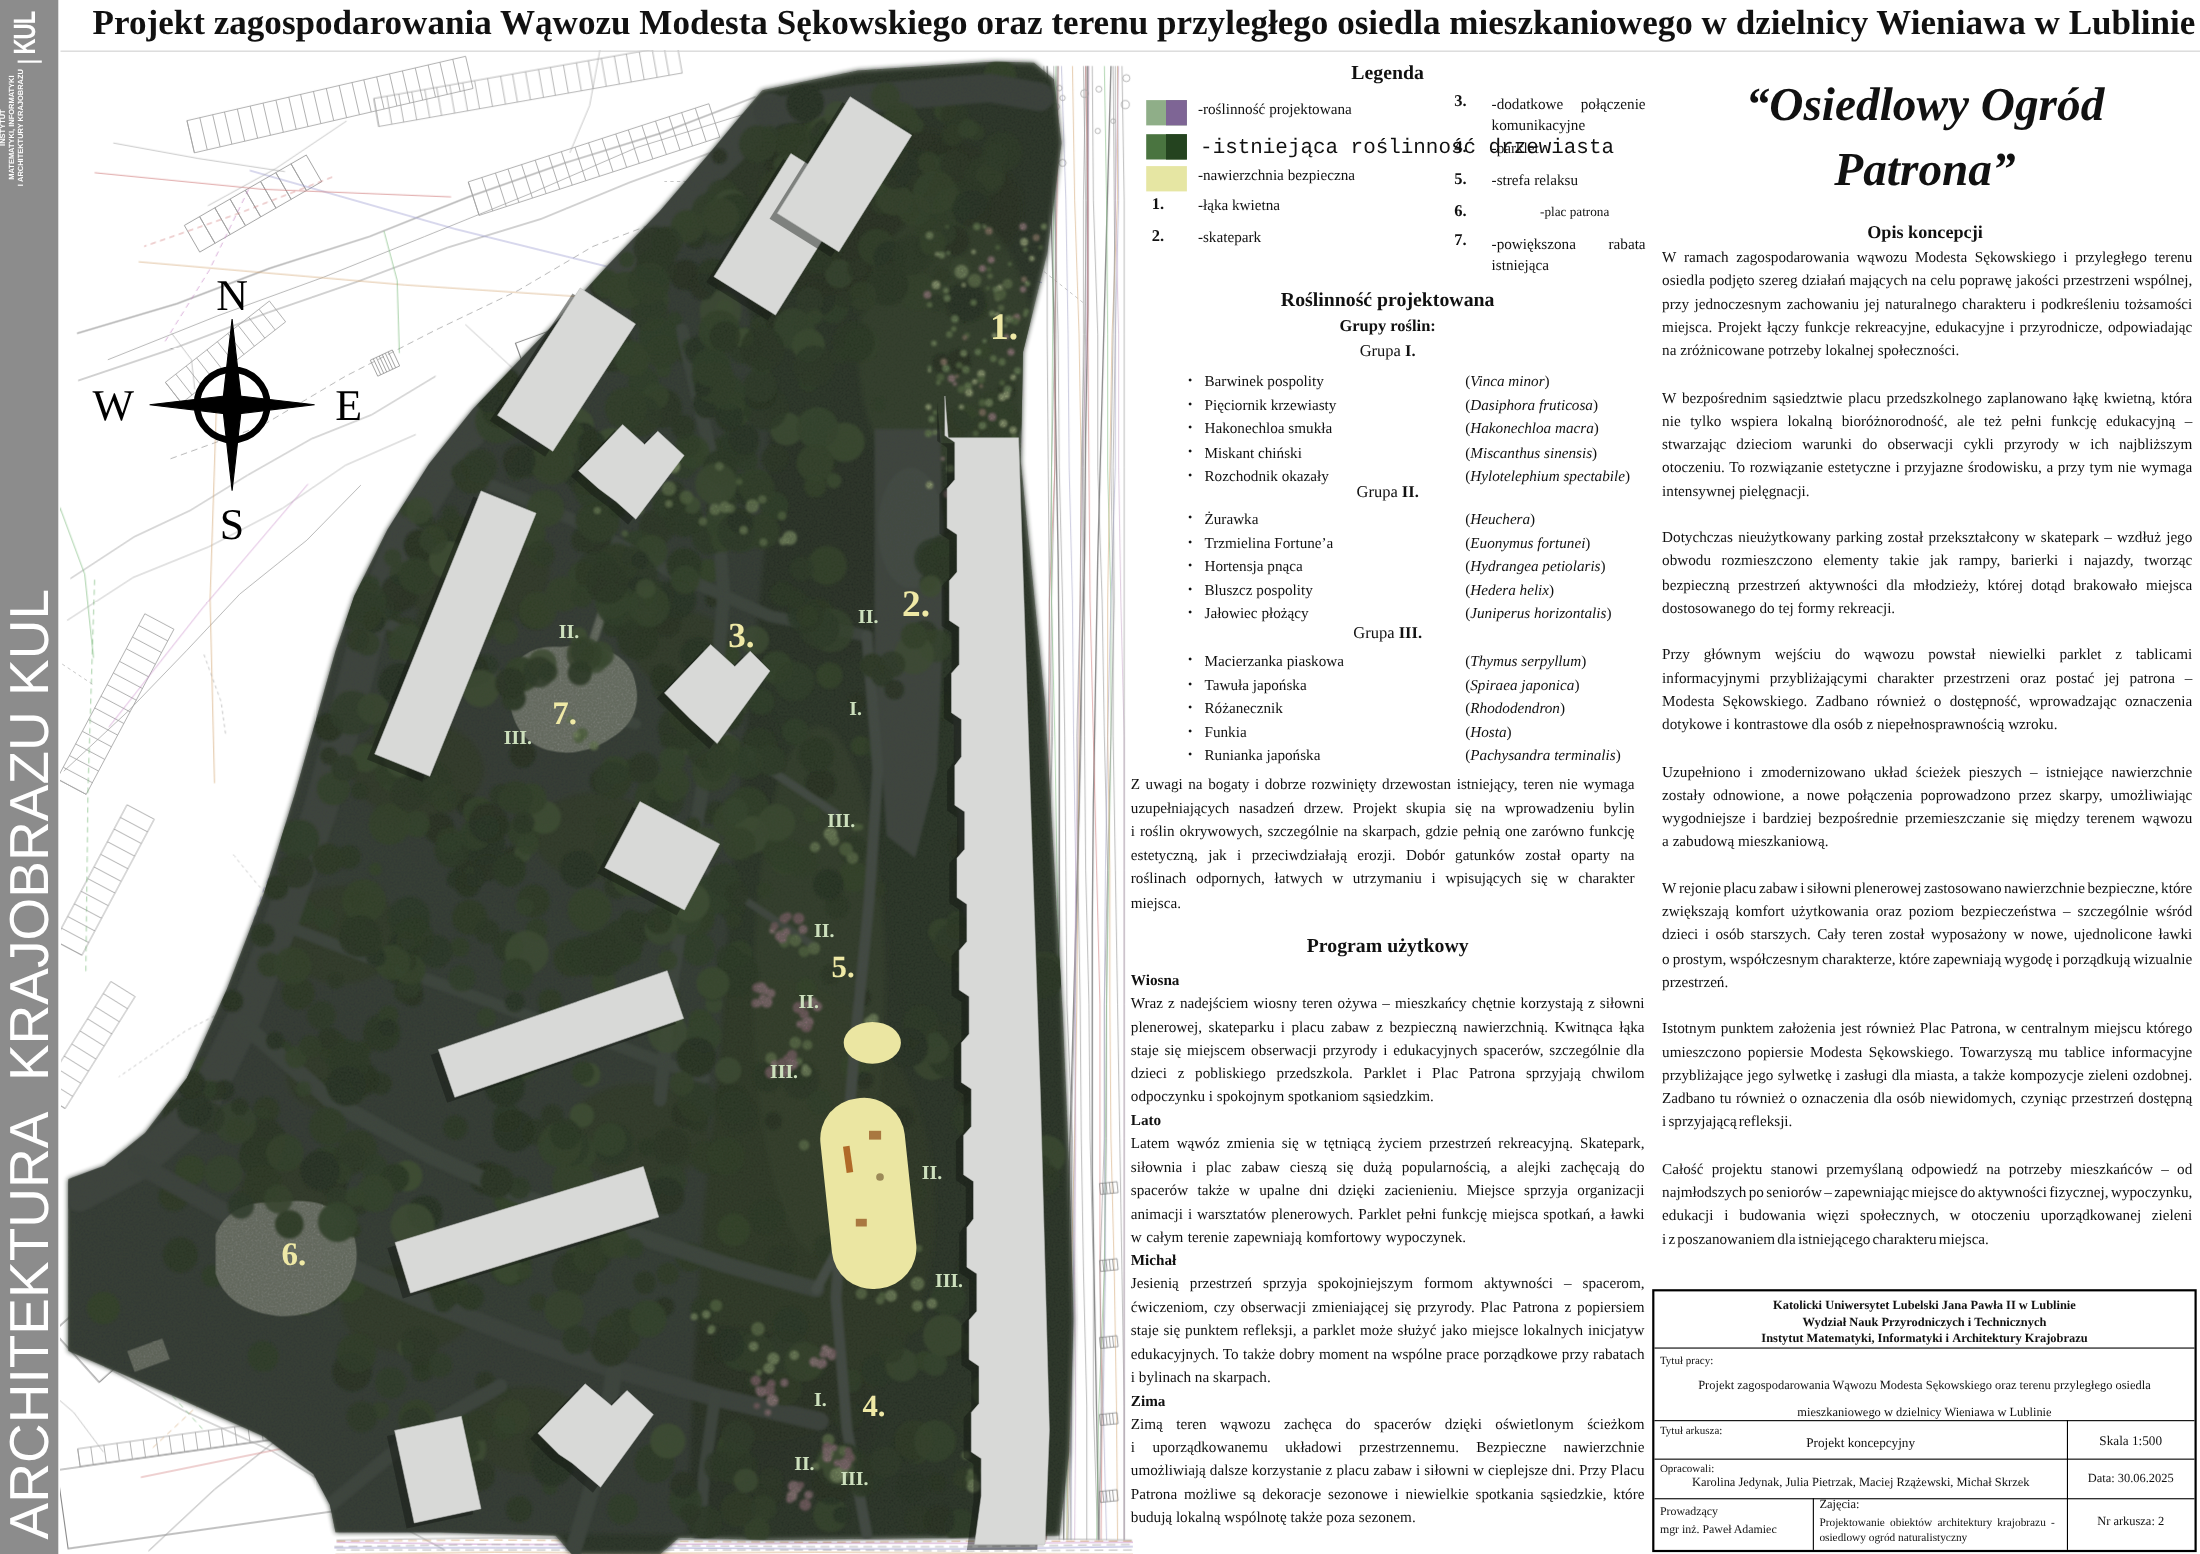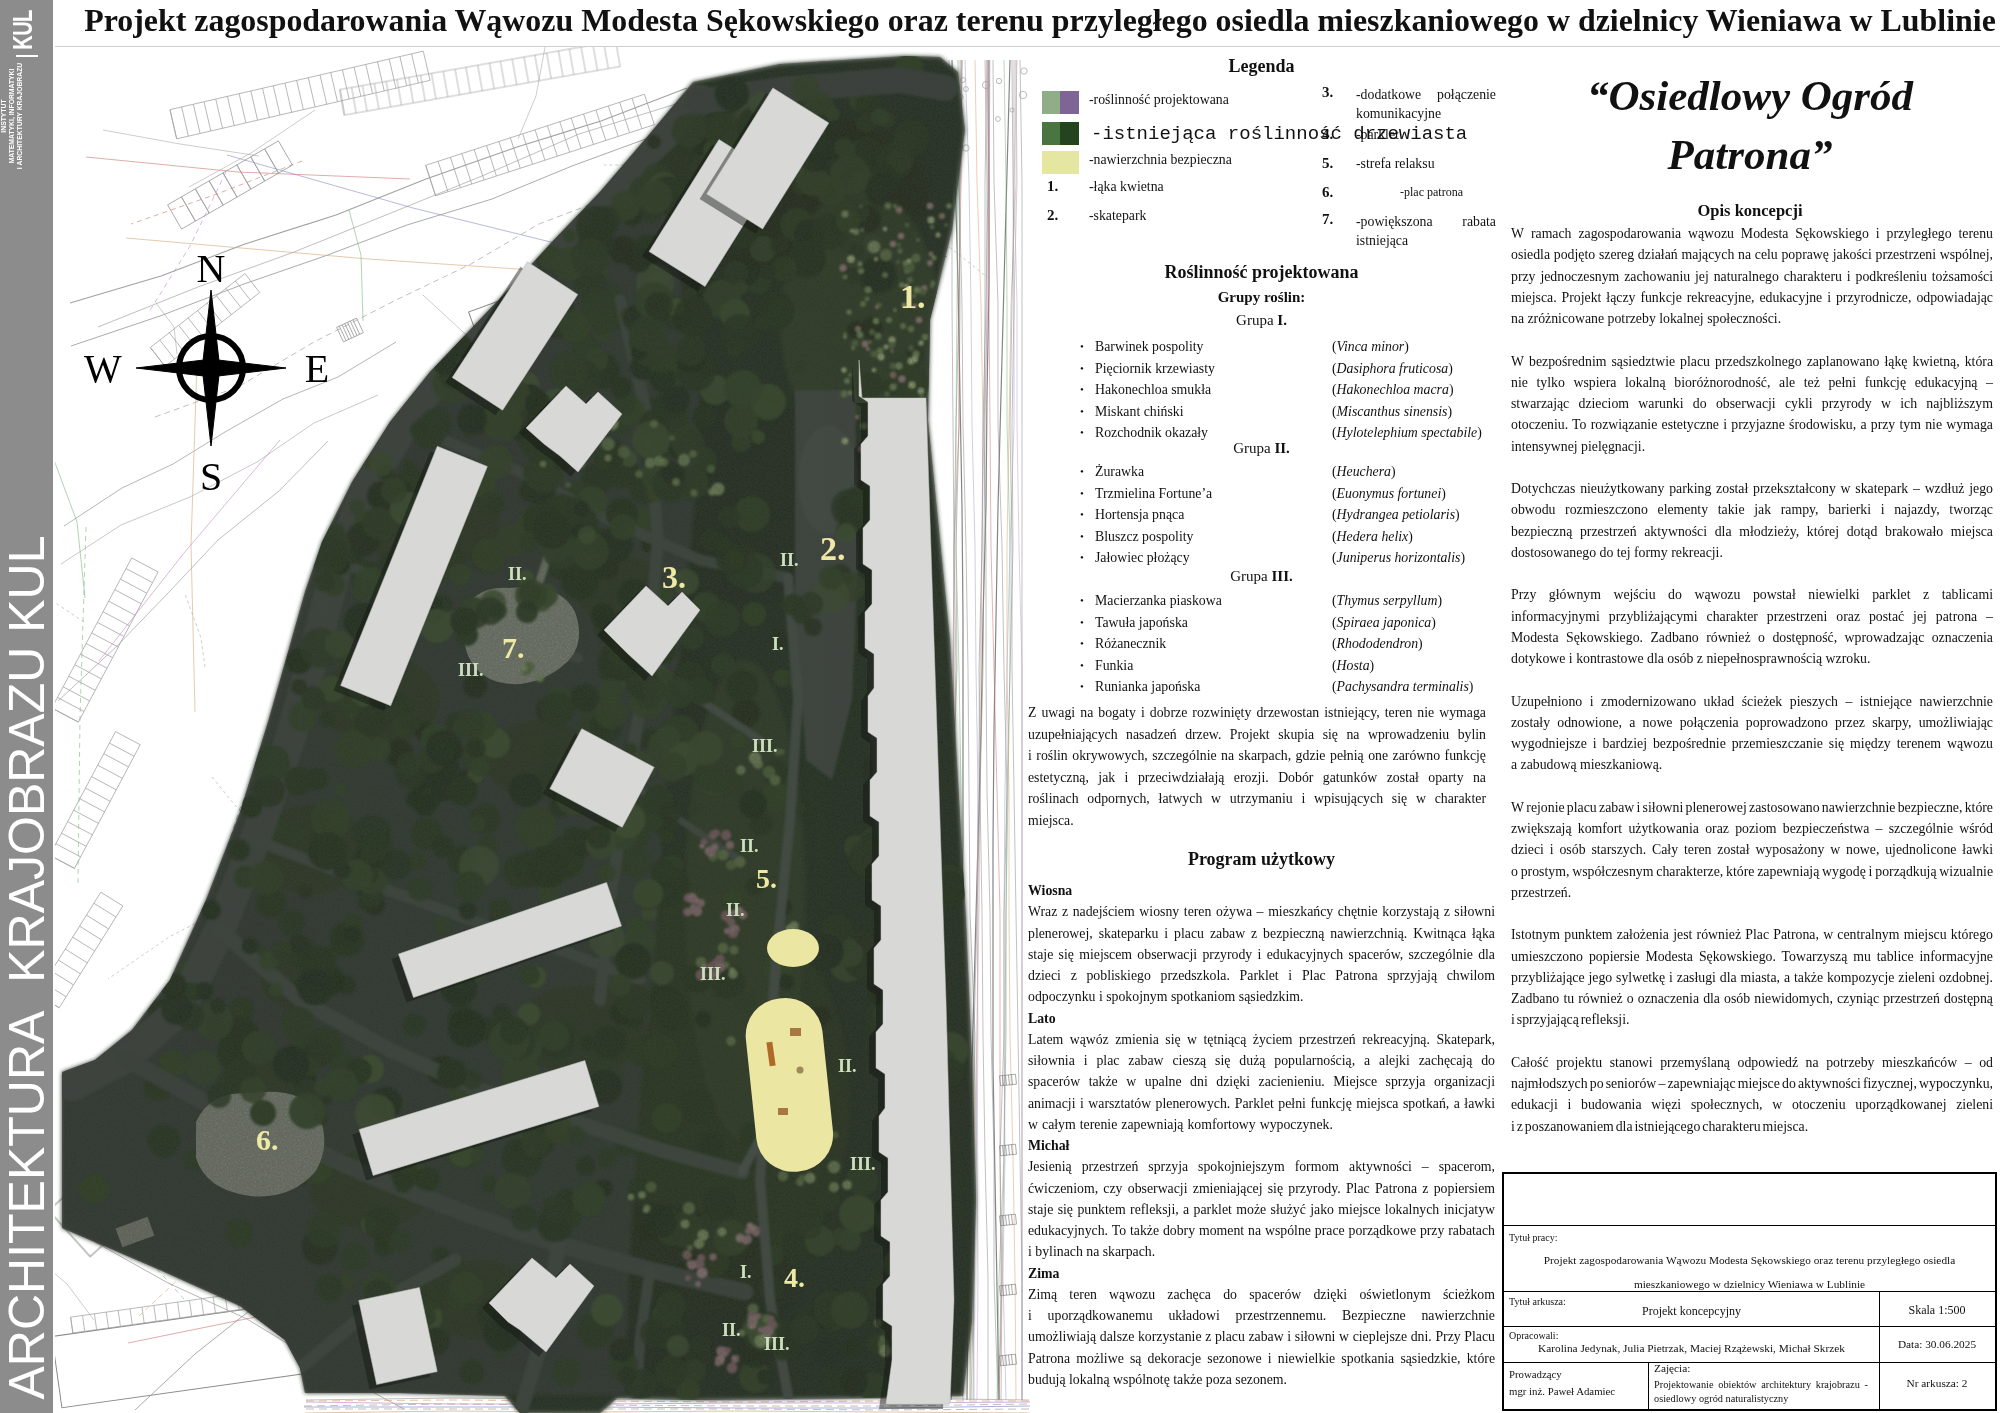--- a/index.html
+++ b/index.html
@@ -1974,20 +1974,21 @@
 <p class="cp">Dotychczas nieużytkowany parking został przekształcony w&nbsp;skatepark – wzdłuż jego obwodu rozmieszczono elementy takie jak rampy, barierki i&nbsp;najazdy, tworząc bezpieczną przestrzeń aktywności dla młodzieży, której dotąd brakowało miejsca dostosowanego do tej formy rekreacji.</p>
 <p class="cp">Przy głównym wejściu do wąwozu powstał niewielki parklet z&nbsp;tablicami informacyjnymi przybliżającymi charakter przestrzeni oraz postać jej patrona – Modesta Sękowskiego. Zadbano również o&nbsp;dostępność, wprowadzając oznaczenia dotykowe i&nbsp;kontrastowe dla osób z&nbsp;niepełnosprawnością wzroku.</p>
 <p class="cp">Uzupełniono i&nbsp;zmodernizowano układ ścieżek pieszych – istniejące nawierzchnie zostały odnowione, a&nbsp;nowe połączenia poprowadzono przez skarpy, umożliwiając wygodniejsze i&nbsp;bardziej bezpośrednie przemieszczanie się między terenem wąwozu a&nbsp;zabudową mieszkaniową.</p>
 <p class="cp" style="word-spacing:-1.5px;">W&nbsp;rejonie placu zabaw i&nbsp;siłowni plenerowej zastosowano nawierzchnie bezpieczne, które zwiększają komfort użytkowania oraz poziom bezpieczeństwa – szczególnie wśród dzieci i&nbsp;osób starszych. Cały teren został wyposażony w&nbsp;nowe, ujednolicone ławki o&nbsp;prostym, współczesnym charakterze, które zapewniają wygodę i&nbsp;porządkują wizualnie przestrzeń.</p>
 <p class="cp" style="word-spacing:-1.5px;">Istotnym punktem założenia jest również Plac Patrona, w&nbsp;centralnym miejscu którego umieszczono popiersie Modesta Sękowskiego. Towarzyszą mu tablice informacyjne przybliżające jego sylwetkę i&nbsp;zasługi dla miasta, a&nbsp;także kompozycje zieleni ozdobnej. Zadbano tu również o&nbsp;oznaczenia dla osób niewidomych, czyniąc przestrzeń dostępną i&nbsp;sprzyjającą refleksji.</p>
 <p class="cp" style="word-spacing:-1.5px;">Całość projektu stanowi przemyślaną odpowiedź na potrzeby mieszkańców – od najmłodszych po seniorów – zapewniając miejsce do aktywności fizycznej, wypoczynku, edukacji i&nbsp;budowania więzi społecznych, w&nbsp;otoczeniu uporządkowanej zieleni i&nbsp;z&nbsp;poszanowaniem dla istniejącego charakteru miejsca.</p>
 </div>
 
 <div class="abs" id="ttable" style="left:1502px;top:1172px;width:491px;height:235px;border:2px solid #000;">
 
+  <div class="tc b" style="left:0;top:6px;width:491px;font-size:11.3px;line-height:14.8px;">Katolicki Uniwersytet Lubelski Jana Pawła II w&nbsp;Lublinie<br>Wydział Nauk Przyrodniczych i&nbsp;Technicznych<br>Instytut Matematyki, Informatyki i&nbsp;Architektury Krajobrazu</div>
   <div class="abs" style="left:0;top:51px;width:491px;height:1px;background:#000;"></div>
 
   <div class="tl" style="left:5px;top:58px;">Tytuł pracy:</div>
   <div class="tc" style="left:8px;top:75px;width:475px;font-size:11.3px;line-height:23.5px;">Projekt zagospodarowania Wąwozu Modesta Sękowskiego oraz terenu przyległego osiedla mieszkaniowego w&nbsp;dzielnicy Wieniawa w&nbsp;Lublinie</div>
   <div class="abs" style="left:0;top:117px;width:491px;height:1px;background:#000;"></div>
 
   <div class="tl" style="left:5px;top:122px;">Tytuł arkusza:</div>
   <div class="tc" style="left:0;top:130px;width:375px;font-size:12px;">Projekt koncepcyjny</div>
 
   <div class="tc" style="left:375px;top:129px;width:116px;font-size:12px;">Skala 1:500</div>

